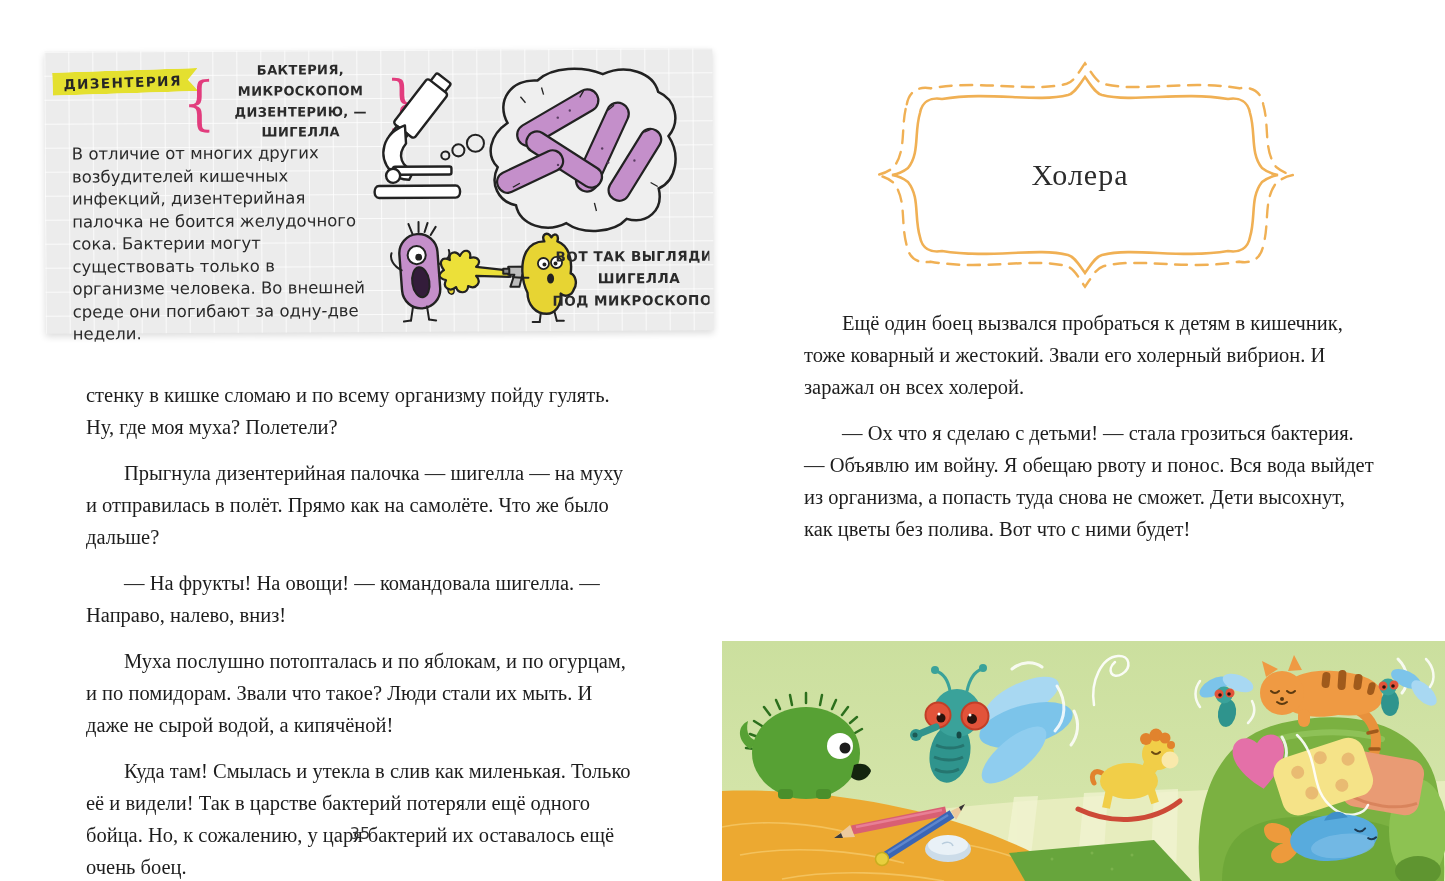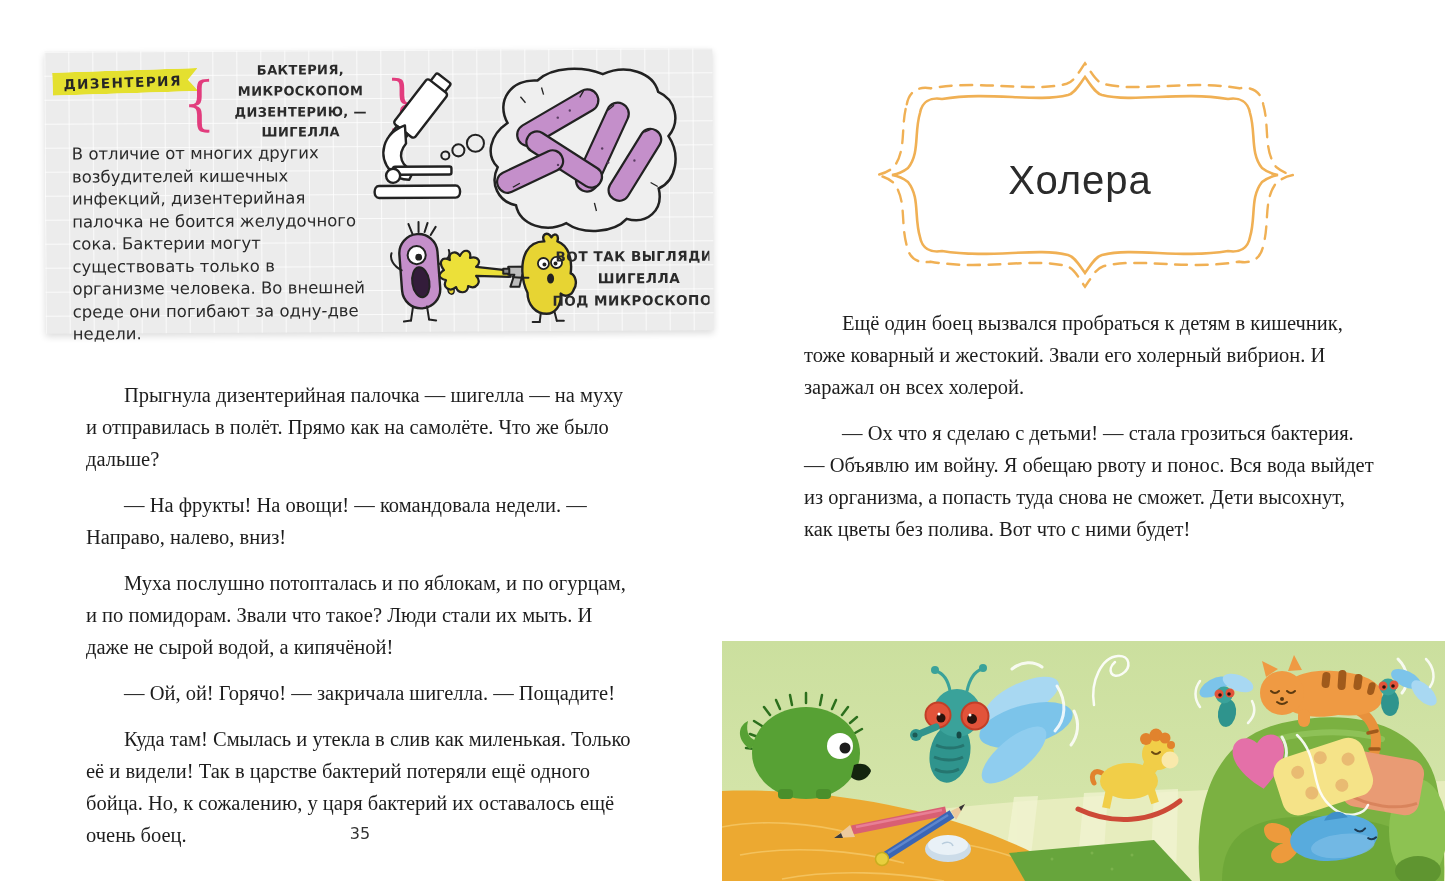--- a/index.html
+++ b/index.html
@@ -35,21 +35,21 @@
   .body-text p{margin:14px;text-indent:38px;}
   .body-text p.noind{text-indent:0;}
   .left-text{left:72px;top:365px;width:580px;}
   .right-text{left:790px;top:293px;width:598px;}
   .page-number{position:absolute;left:330px;top:824px;width:60px;text-align:center;
     font-family:"DejaVu Sans",sans-serif;font-size:16px;color:#333;}
 
   
   .title-frame{position:absolute;left:858px;top:56px;width:455px;height:238px;}
   .chapter-title{position:absolute;left:935px;top:158px;width:290px;text-align:center;
-    font-family:Liberation Sans, sans-serif;font-size:40px;letter-spacing:1px;color:#2b2b2b;}
+    font-family:Liberation Serif, serif;font-size:30px;letter-spacing:1px;color:#2b2b2b;}
 
   
   .pic{position:absolute;left:722px;top:641px;width:723px;height:240px;}
 </style>
 </head>
 <body>
 
 <div class="canvas">
 
   <section>
@@ -163,24 +163,24 @@
 
         <g font-family="DejaVu Sans, sans-serif" font-size="13.5" font-weight="bold" fill="#2a2a2a" text-anchor="middle" letter-spacing="0.5">
           <text x="280" y="198">ВОТ ТАК ВЫГЛЯДИТ</text>
           <text x="280" y="220">ШИГЕЛЛА</text>
           <text x="280" y="242">ПОД МИКРОСКОПОМ</text>
         </g>
       </svg>
     </div>
 
     <div class="body-text left-text">
+      <p class="noind">стенку в кишке сломаю и по всему организму пойду гулять. Ну, где моя муха? Полетели?</p>
       <p>Прыгнула дизентерийная палочка — шигелла — на муху и отправилась в полёт. Прямо как на самолёте. Что же было дальше?</p>
-      <p>— На фрукты! На овощи! — командовала недели. — Направо, налево, вниз!</p>
+      <p>— На фрукты! На овощи! — командовала шигелла. — Направо, налево, вниз!</p>
       <p>Муха послушно потопталась и по яблокам, и по огурцам, и по помидорам. Звали что такое? Люди стали их мыть. И даже не сырой водой, а кипячёной!</p>
-      <p>— Ой, ой! Горячо! — закричала шигелла. — Пощадите!</p>
       <p>Куда там! Смылась и утекла в слив как миленькая. Только её и видели! Так в царстве бактерий потеряли ещё одного бойца. Но, к сожалению, у царя бактерий их оставалось ещё очень боец.</p>
     </div>
 
     <div class="page-number">35</div>
   </section>
 
   <section>
 
     <svg class="title-frame" viewBox="0 0 455 238">
       <g fill="none" stroke="#f0b054" stroke-linecap="round">

